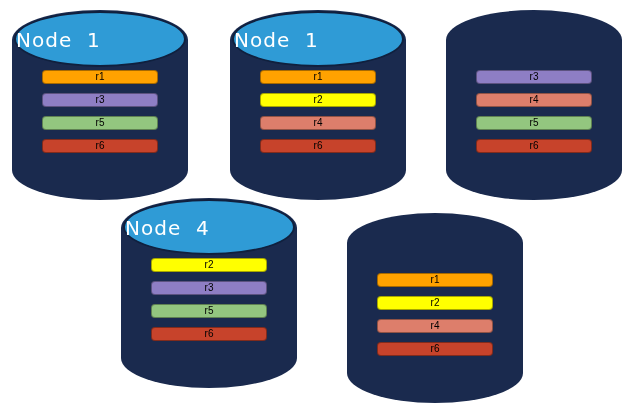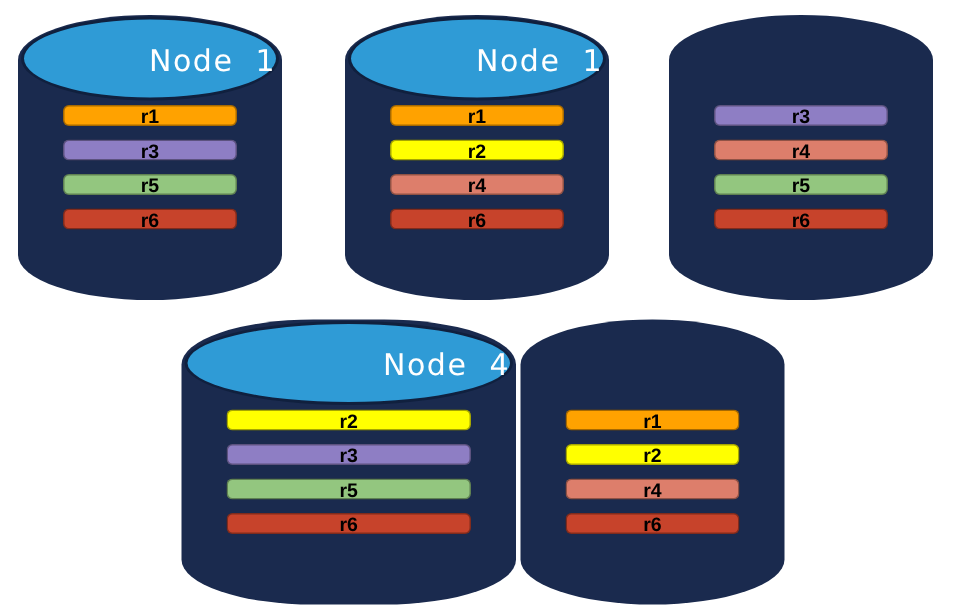--- a/index.html
+++ b/index.html
@@ -32,21 +32,21 @@
     top: 1px;
     left: 2px;
     right: 2px;
     height: 56px;
     box-sizing: border-box;
     background: var(--top-color, #2F9BD6);
     border: 2px solid var(--outline-color, #10203E);
     border-radius: 50%;
     display: flex;
     align-items: center;
-    justify-content: flex-end;
+    justify-content: flex-start;
     z-index: 2;
   }
   .node-label {
     color: #ffffff;
     font-size: 20px;
     font-weight: normal;
     letter-spacing: 1px;
     white-space: pre;     
     transform: translateY(1px);
   }
@@ -62,22 +62,22 @@
   }
   .bar {
     height: 14px;
     box-sizing: border-box;
     border: 1px solid rgba(0, 0, 0, 0.35);
     border-radius: 4px;
     display: flex;
     align-items: center;
     justify-content: center;
     font-family: "Liberation Sans", sans-serif;
-    font-weight: bold;
-    font-size: 13px;
+    font-weight: normal;
+    font-size: 10px;
     line-height: 1;
     color: #000000;
   }
 </style>
 </head>
 <body>
 
 <div id="canvas" style="background: rgb(255, 255, 255);">
     <div class="node" style="left: 12px; top: 10px;">
     <div class="cyl-silhouette"></div>
@@ -105,21 +105,21 @@
   </div>
     <div class="node" style="left: 446px; top: 10px;">
     <div class="cyl-silhouette"></div>
     <div class="bars">
         <div class="bar" style="background: rgb(142, 126, 196); color: rgb(0, 0, 0);">r3</div>
         <div class="bar" style="background: rgb(221, 126, 107); color: rgb(0, 0, 0);">r4</div>
         <div class="bar" style="background: rgb(147, 198, 127); color: rgb(0, 0, 0);">r5</div>
         <div class="bar" style="background: rgb(199, 67, 43); color: rgb(0, 0, 0);">r6</div>
       </div>
   </div>
-    <div class="node" style="left: 121px; top: 213px; padding-left: 47px;">
+    <div class="node" style="left: 121px; top: 198px;">
     <div class="cyl-silhouette"></div>
     <div class="cyl-top">
       <span class="node-label">Node  4</span>
     </div>
     <div class="bars">
         <div class="bar" style="background: rgb(255, 255, 0); color: rgb(0, 0, 0);">r2</div>
         <div class="bar" style="background: rgb(142, 126, 196); color: rgb(0, 0, 0);">r3</div>
         <div class="bar" style="background: rgb(147, 198, 127); color: rgb(0, 0, 0);">r5</div>
         <div class="bar" style="background: rgb(199, 67, 43); color: rgb(0, 0, 0);">r6</div>
       </div>

